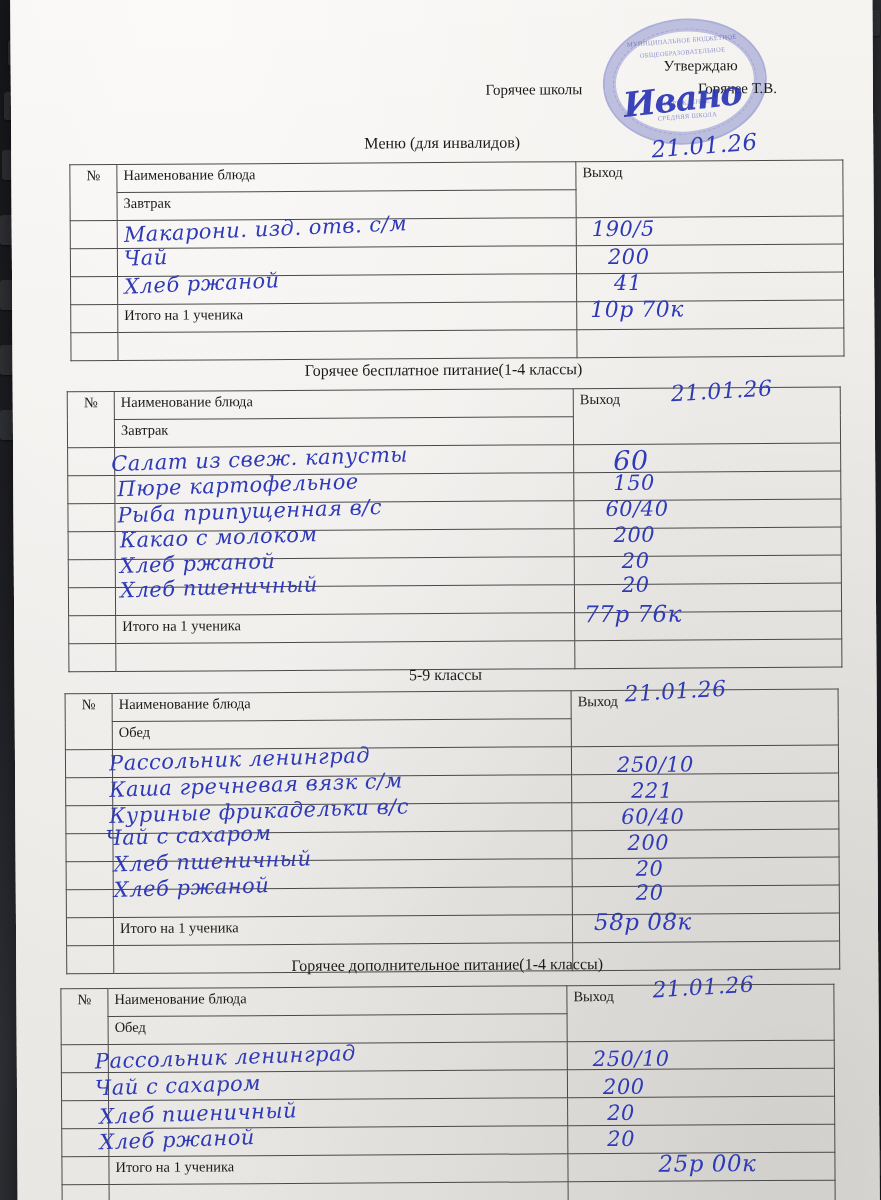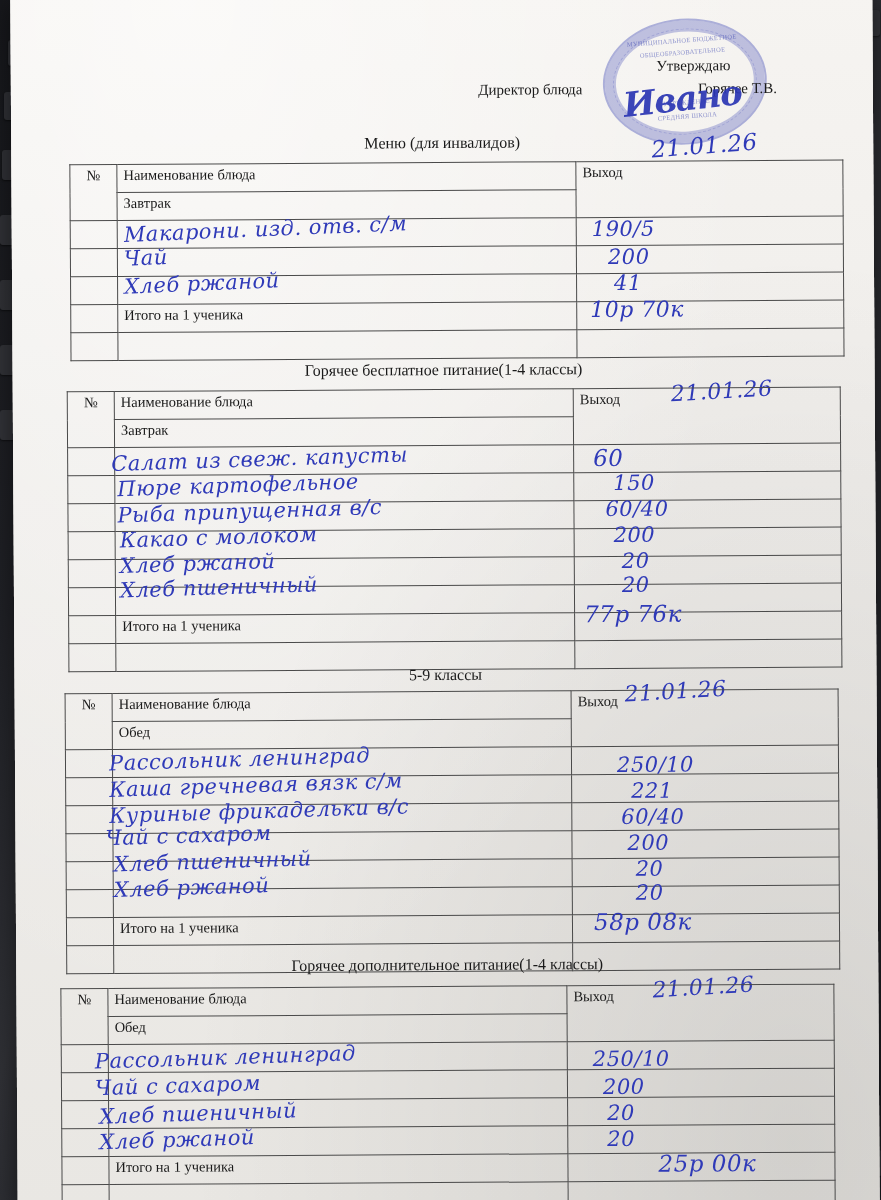--- a/index.html
+++ b/index.html
@@ -162,21 +162,21 @@
         <div class="ring-text"></div>
         <div class="t" style="top:16px;">МУНИЦИПАЛЬНОЕ БЮДЖЕТНОЕ</div>
         <div class="t" style="top:28px;">ОБЩЕОБРАЗОВАТЕЛЬНОЕ</div>
         <div class="t" style="top:78px;">УЧРЕЖДЕНИЕ</div>
         <div class="t" style="top:92px;">СРЕДНЯЯ ШКОЛА</div>
       </div>
 
       <div class="hdr">
         <div style="margin-left:178px;">Утверждаю</div>
         <div class="line2">
-          <span class="hdr-director">Директор блюда</span>
+          <span class="hdr-director">Горячее школы</span>
           <span class="hdr-spacer" style="display:inline-block;width:108px;"></span>
           <span>Горячее Т.В.</span>
         </div>
       </div>
 
       <div class="sig sig-main">Ивано</div>
       <div class="hand" style="left:640px; top:140px; font-size:23px; transform:rotate(-4deg);">21.01.26</div>
 
       <div class="title" style="top:140px;">Меню (для инвалидов)</div>
       <table class="menu" style="left:58px; top:168px;">
@@ -278,21 +278,21 @@
               <td class="out"></td>
             </tr>
       </tbody>
         </table>
       <div class="hand" style="left:98px;  top:452px; font-size:21px; transform:rotate(-1.5deg);">Салат из свеж. капусты</div>
       <div class="hand" style="left:104px; top:478px; font-size:21px; transform:rotate(-1.5deg);">Пюре картофельное</div>
       <div class="hand" style="left:104px; top:504px; font-size:21px; transform:rotate(-1.5deg);">Рыба припущенная в/с</div>
       <div class="hand" style="left:106px; top:530px; font-size:21px; transform:rotate(-1.5deg);">Какао с молоком</div>
       <div class="hand" style="left:106px; top:556px; font-size:21px; transform:rotate(-1.5deg);">Хлеб ржаной</div>
       <div class="hand" style="left:106px; top:580px; font-size:21px; transform:rotate(-1.5deg);">Хлеб пшеничный</div>
-      <div class="hand" style="left:580px; top:452px; font-size:23px;">60</div>
+      <div class="hand" style="left:600px; top:452px; font-size:27px;">60</div>
       <div class="hand" style="left:600px; top:478px; font-size:21px;">150</div>
       <div class="hand" style="left:592px; top:504px; font-size:21px;">60/40</div>
       <div class="hand" style="left:600px; top:530px; font-size:21px;">200</div>
       <div class="hand" style="left:608px; top:556px; font-size:21px;">20</div>
       <div class="hand" style="left:608px; top:580px; font-size:21px;">20</div>
       <div class="hand" style="left:570px; top:608px; font-size:23px;">77р 76к</div>
 
       <div class="title" style="top:672px;">5-9 классы</div>
       <div class="hand" style="left:610px; top:686px; font-size:22px; transform:rotate(-3deg);">21.01.26</div>
       <table class="menu" style="left:50px; top:697px;">

